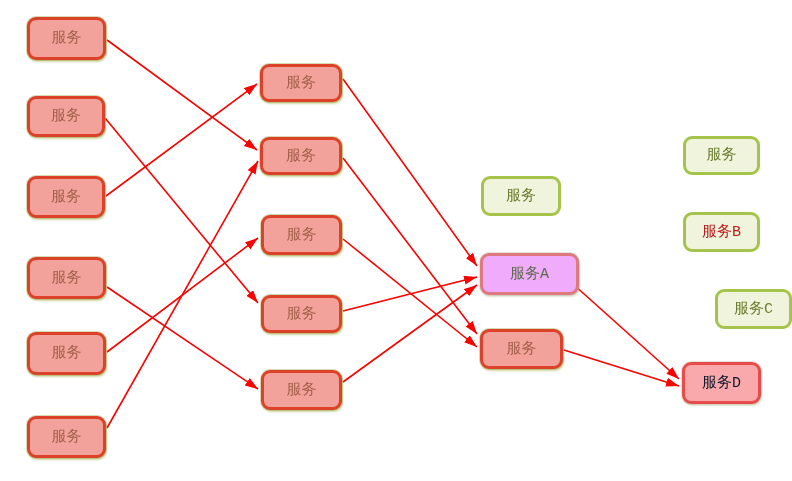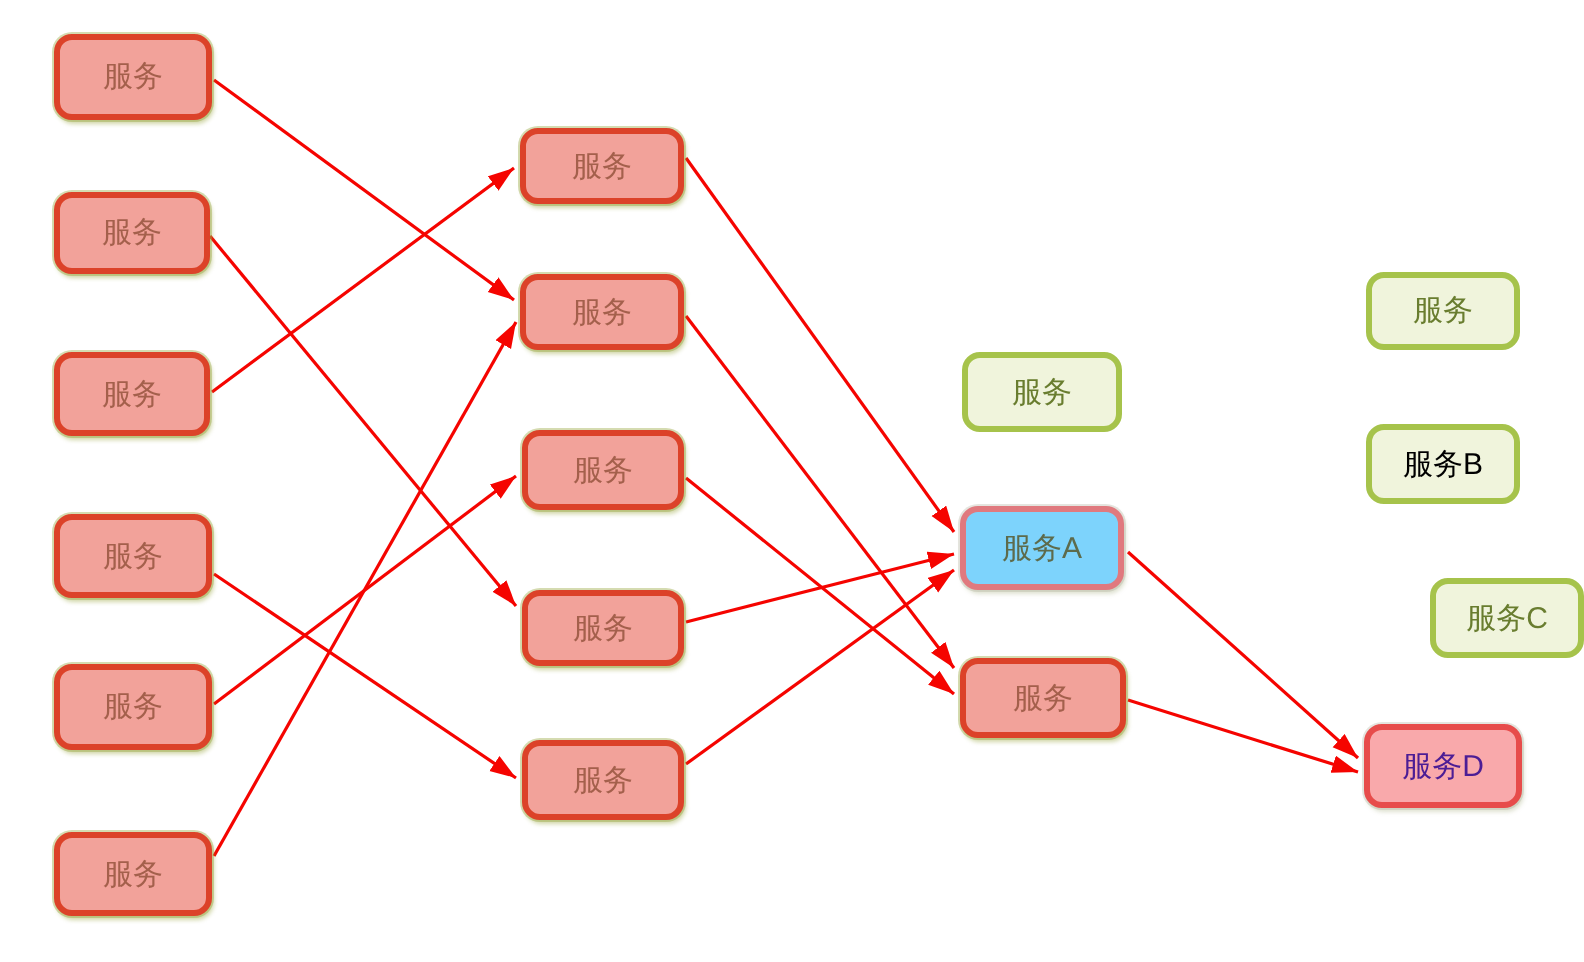--- a/index.html
+++ b/index.html
@@ -2,21 +2,21 @@
 <html><head>
 <meta charset="utf-8">
 <style>
   html, body { margin: 0; padding: 0; background: #ffffff; }
   #canvas {
     position: relative;
     width: 792px;
     height: 481px;
     background: #ffffff;
     overflow: hidden;
-    font-family: Liberation Sans, sans-serif;
+    font-family: Liberation Mono, monospace;
   }
   #edges-layer {
     position: absolute;
     left: 0; top: 0;
     width: 792px; height: 481px;
     pointer-events: none;
   }
   #edges-layer g { pointer-events: all; }
   .node {
     position: absolute;
@@ -121,32 +121,32 @@
       </div>
       <div class="node halo-olive" style="left: 261px; top: 295px; width: 81px; height: 38px; background: rgb(242, 162, 154); border-color: rgb(220, 66, 41); color: rgb(164, 96, 76);">
         <span>服务</span>
       </div>
       <div class="node halo-olive" style="left: 261px; top: 370px; width: 81px; height: 40px; background: rgb(242, 162, 154); border-color: rgb(220, 66, 41); color: rgb(164, 96, 76);">
         <span>服务</span>
       </div>
       <div class="node" style="left: 481px; top: 176px; width: 80px; height: 40px; background: rgb(240, 244, 220); border-color: rgb(166, 195, 75); color: rgb(105, 125, 47);">
         <span>服务</span>
       </div>
-      <div class="node halo-soft" style="left: 480px; top: 253px; width: 82px; height: 42px; background: #7dd3fc; border-color: rgb(224, 121, 126); color: rgb(93, 107, 76);">
+      <div class="node halo-soft" style="left: 480px; top: 253px; width: 99px; height: 42px; background: #f0abfc; border-color: rgb(224, 121, 126); color: rgb(93, 107, 76);">
         <span>服务A</span>
       </div>
       <div class="node halo-olive" style="left: 480px; top: 329px; width: 83px; height: 40px; background: rgb(242, 162, 154); border-color: rgb(220, 66, 41); color: rgb(164, 96, 76);">
         <span>服务</span>
       </div>
       <div class="node" style="left: 683px; top: 136px; width: 77px; height: 39px; background: rgb(240, 244, 220); border-color: rgb(166, 195, 75); color: rgb(105, 125, 47);">
         <span>服务</span>
       </div>
-      <div class="node" style="left: 683px; top: 212px; width: 77px; height: 40px; background: rgb(240, 244, 220); border-color: rgb(166, 195, 75); color: #000000;">
+      <div class="node" style="left: 683px; top: 212px; width: 77px; height: 40px; background: rgb(240, 244, 220); border-color: rgb(166, 195, 75); color: #b91c1c;">
         <span>服务B</span>
       </div>
       <div class="node" style="left: 683px; top: 289px; width: 77px; height: 40px; background: rgb(240, 244, 220); border-color: rgb(166, 195, 75); color: rgb(105, 125, 47); margin-left: 32px;">
         <span>服务C</span>
       </div>
-      <div class="node halo-soft" style="left: 682px; top: 362px; width: 79px; height: 42px; background: rgb(249, 169, 171); border-color: rgb(231, 76, 75); color: #4c1d95;">
+      <div class="node halo-soft" style="left: 682px; top: 362px; width: 79px; height: 42px; background: rgb(249, 169, 171); border-color: rgb(231, 76, 75); color: #0f172a;">
         <span>服务D</span>
       </div>
     </div>
 </div>
 
 </body></html>

